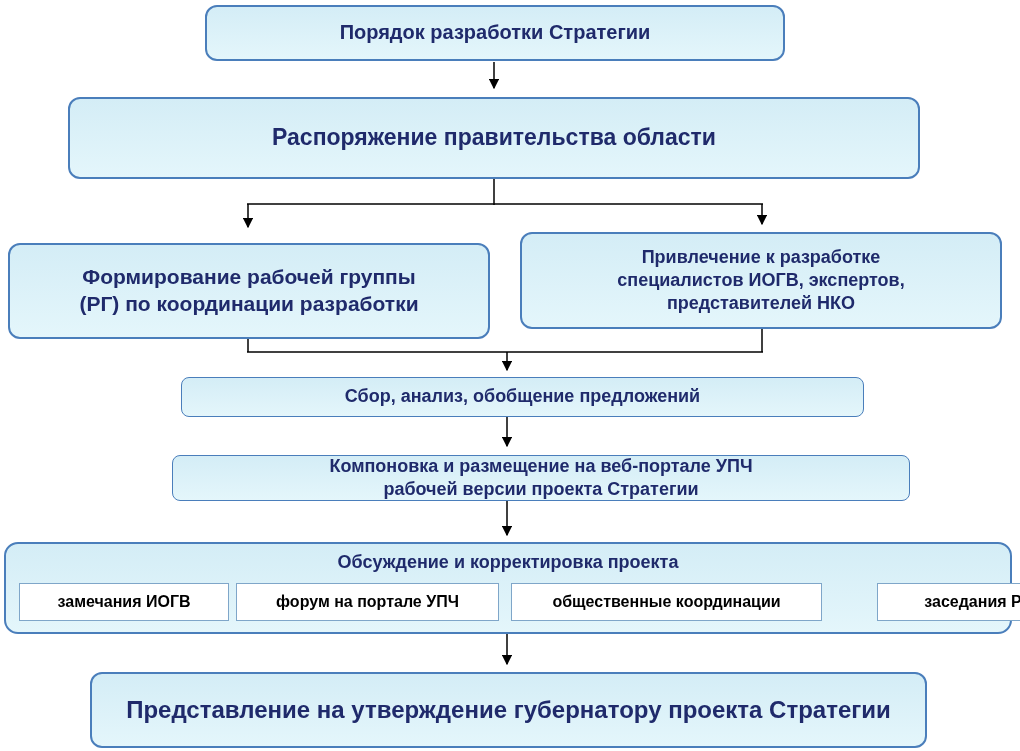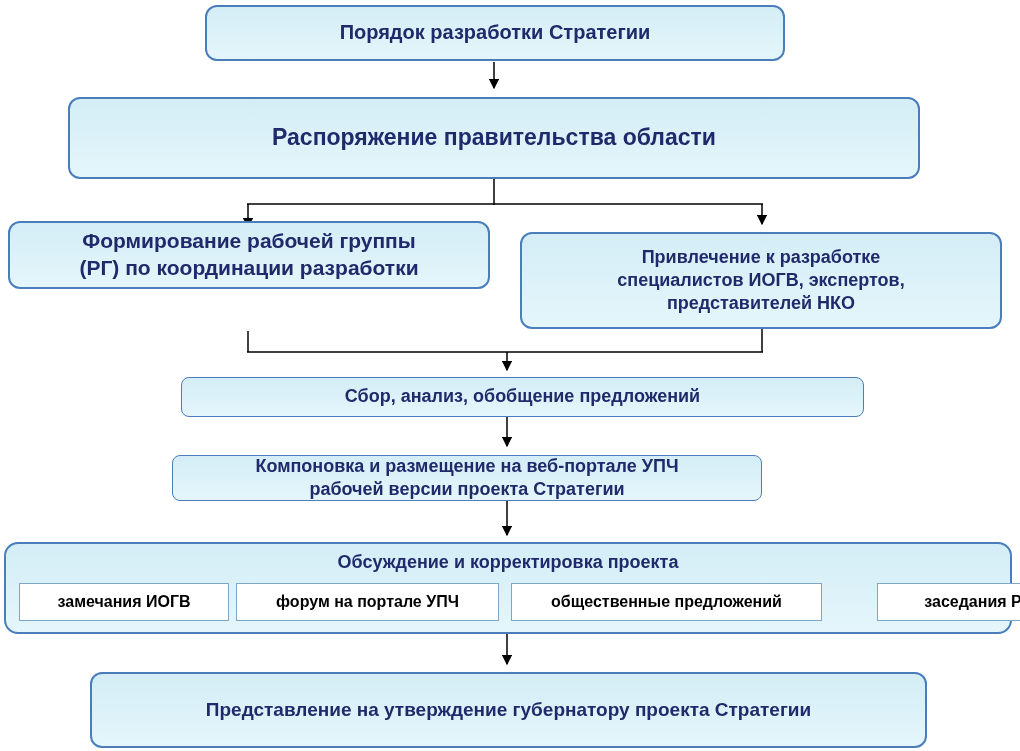--- a/index.html
+++ b/index.html
@@ -32,27 +32,27 @@
     font-weight: bold;
     display: flex;
     align-items: center;
     justify-content: center;
     text-align: center;
     white-space: pre-line;
     line-height: 1.28;
   }
   .n1  { left: 205px; top: 5px;   width: 580px; height: 56px; font-size: 20px; }
   .n2  { left: 68px;  top: 97px;  width: 852px; height: 82px; font-size: 23px; }
-  .n3a { left: 8px;   top: 221px; width: 482px; height: 68px; font-size: 21px; }
+  .n3a { left: 8px;   top: 243px; width: 482px; height: 96px; font-size: 21px; }
   .n3b { left: 520px; top: 232px; width: 482px; height: 97px; font-size: 18px; }
   .n4  { left: 165px; top: 377px; width: 683px; height: 40px; font-size: 18px; border-radius: 8px; border-width: 1.5px; margin-left: 16px; }
-  .n5  { left: 172px; top: 455px; width: 590px; height: 46px; font-size: 18px; border-radius: 8px; border-width: 1.5px; }
+  .n5  { left: 172px; top: 455px; width: 738px; height: 46px; font-size: 18px; border-radius: 8px; border-width: 1.5px; }
   .n6  { left: 4px;   top: 542px; width: 1008px; height: 92px; border-radius: 14px;
          display: block; }
-  .n7  { left: 90px;  top: 672px; width: 837px; height: 76px; font-size: 19px; }
+  .n7  { left: 90px;  top: 672px; width: 837px; height: 76px; font-size: 24px; }
 
   .n6-title {
     position: absolute; left: 0; top: 7px; width: 100%;
     text-align: center; font-size: 18px; font-weight: bold;
     color: var(--navy-text, #1f2a6b);
   }
   .sub {
     position: absolute;
     top: 39px; height: 38px;
     box-sizing: border-box;
@@ -112,19 +112,19 @@
 
   <div class="node n4">Сбор, анализ, обобщение предложений</div>
 
   <div class="node n5">Компоновка и размещение на веб-портале УПЧ
 рабочей версии проекта Стратегии</div>
 
   <div class="node n6">
     <div class="n6-title">Обсуждение и корректировка проекта</div>
     <div class="sub c1">замечания ИОГВ</div>
     <div class="sub c2">форум на портале УПЧ</div>
-    <div class="sub c3">общественные предложений</div>
+    <div class="sub c3">общественные координации</div>
     <div class="sub c4">заседания РГ</div>
   </div>
 
   <div class="node n7">Представление на утверждение губернатору проекта Стратегии</div>
 
 </div>
 
 </body></html>

